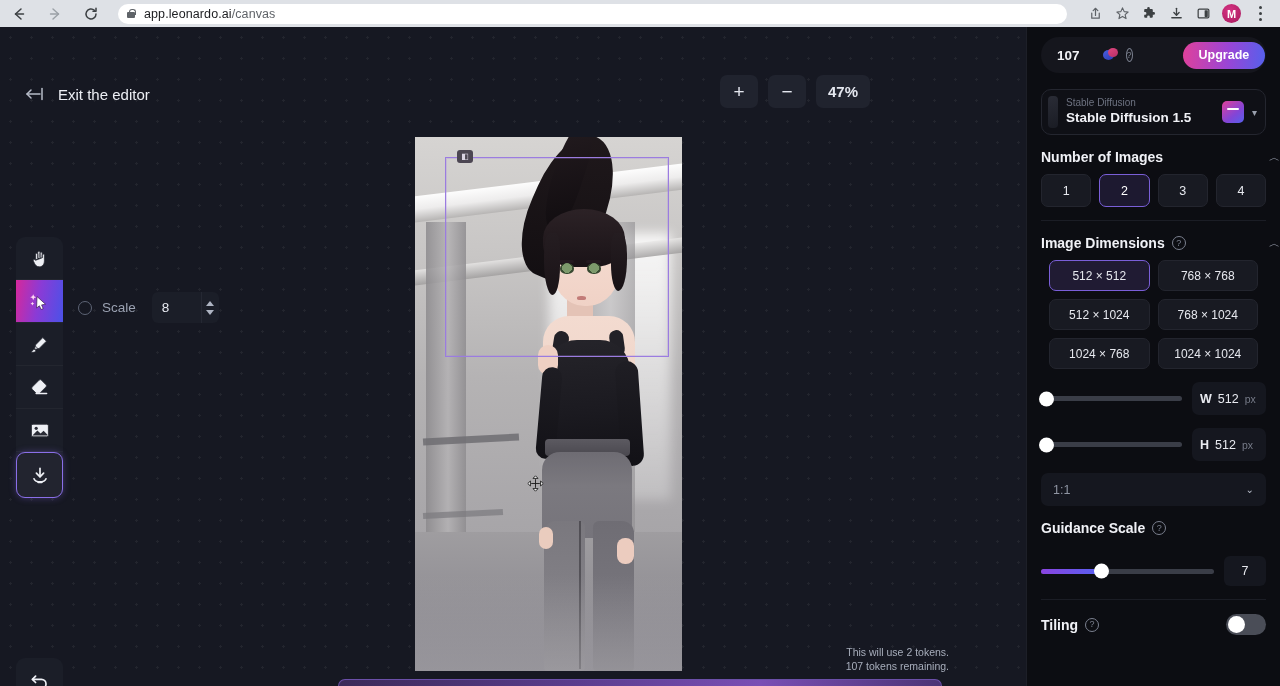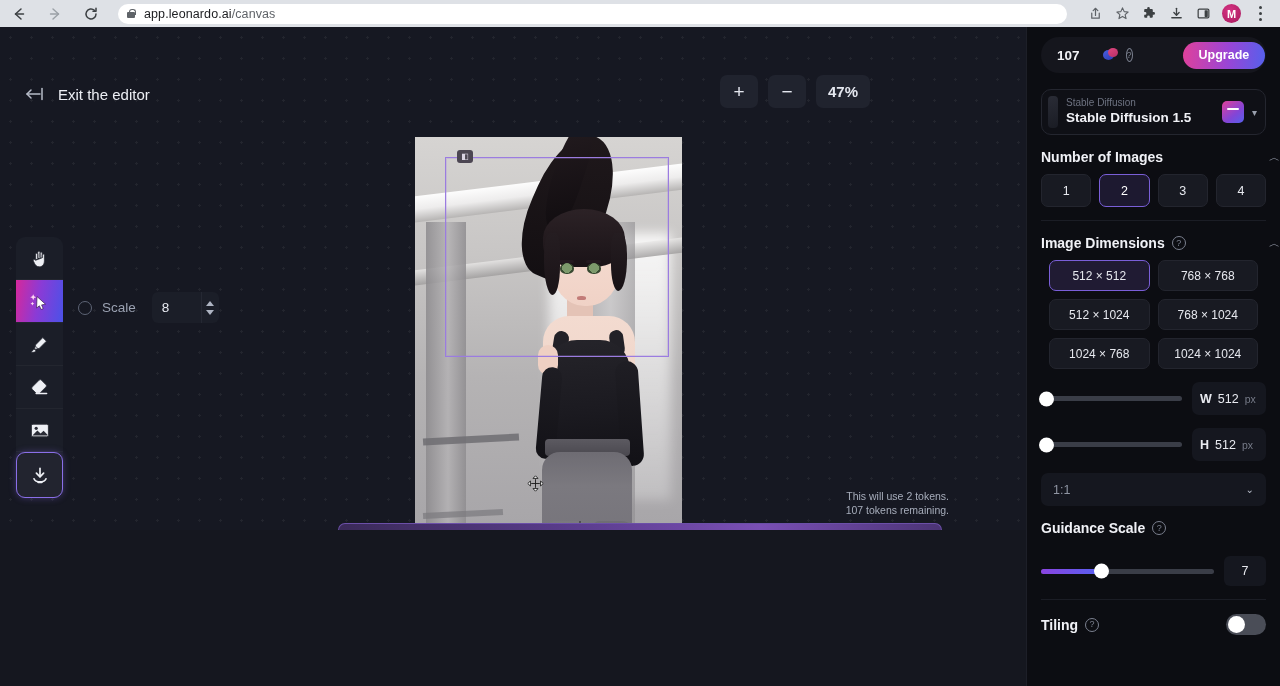--- a/index.html
+++ b/index.html
@@ -100,21 +100,21 @@
     width: 1280px;
     height: 659px;
     background: #15171f;
     display: flex;
   }
 
   
   .canvas-area {
     position: relative;
     width: 1026px;
-    height: 503px;
+    height: 659px;
     background:
       radial-gradient(circle, rgba(255,255,255,.055) 1px, transparent 1.2px) 0 0 / 21px 21px,
       #161822;
     overflow: hidden;
   }
 
   .exit-editor {
     position: absolute;
     left: 24px; top: 58px;
     display: flex; align-items: center; gap: 13px;

